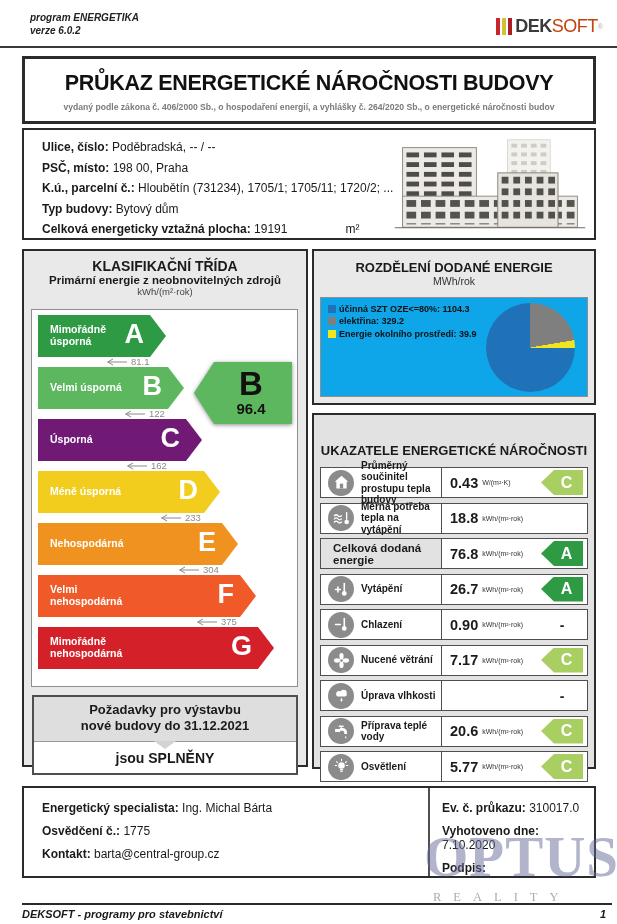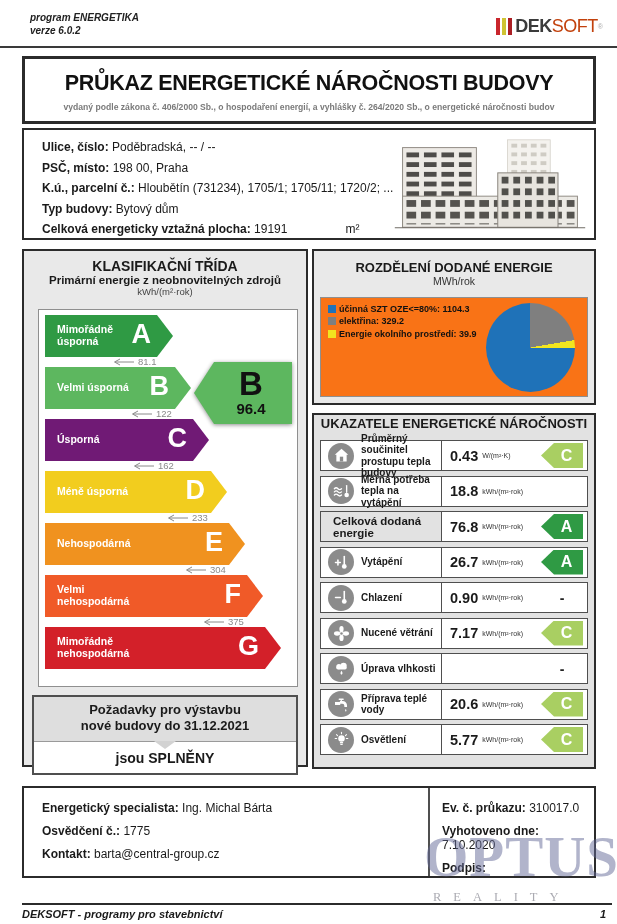--- a/index.html
+++ b/index.html
@@ -28,21 +28,21 @@
   .info-label { font-weight:bold; }
   .info-unit { margin-left:58px; }
   .building-art { position:absolute; right:6px; top:4px; width:196px; height:102px; }
 
   
   .class-box { position:absolute; top:249px; left:22px; width:286px; height:518px; border:2px solid #2b2b2b; background:#e9e9e9; }
   .class-head { text-align:center; padding-top:7px; height:56px; }
   .class-title { font-size:14px; font-weight:bold;text-align:center; }
   .class-sub { font-size:11.5px; font-weight:bold; }
   .class-unit { font-size:9.5px; color:#444; }
-  .scale-panel { position:relative; margin:2px 8px 0 14px; height:378px; border:1px solid #8f8f8f; background:#fff; padding:5px 6px; }
+  .scale-panel { position:relative; margin:2px 8px 0 7px; height:378px; border:1px solid #8f8f8f; background:#fff; padding:5px 6px; }
   .scale-row { position:relative; height:52px; }
   .scale-arrow { position:relative; height:42px; clip-path:polygon(0 0, calc(100% - 16px) 0, 100% 50%, calc(100% - 16px) 100%, 0 100%); display:flex; align-items:center; }
   .scale-label { font-size:10.5px; font-weight:bold; color:#fff; line-height:1.12; padding-left:12px; max-width:105px; }
   .scale-letter { position:absolute; right:22px; top:50%; transform:translateY(-54%); font-size:27px; font-weight:bold; color:#fff; }
   .scale-marker { position:absolute; top:41px; height:11px; display:flex; align-items:center; gap:3px; }
   .scale-marker-num { font-size:9.5px; color:#8a8a8a; }
   .result-arrow-wrap { position:absolute; right:5px; width:98px; height:62px; filter:drop-shadow(0 1px 2px rgba(0,0,0,0.45)); z-index:3; }
   .result-arrow { width:100%; height:100%; clip-path:polygon(0 50%, 20px 0, 100% 0, 100% 100%, 20px 100%); display:flex; flex-direction:column; align-items:center; justify-content:center; padding-left:16px; }
   .result-letter { font-size:33px; font-weight:bold; color:#111; line-height:0.9; }
   .result-value { font-size:15px; font-weight:bold; color:#111; margin-top:2px; }
@@ -50,29 +50,29 @@
   .req-box { margin:8px 8px 0 8px; border:2px solid #4f4f4f; background:#fff; }
   .req-head { position:relative; background:#dedede; border-bottom:1px solid #9a9a9a; text-align:center; font-size:13px; font-weight:bold; padding:5px 0 6px 0; line-height:1.25; }
   .req-tri { position:absolute; left:50%; bottom:-8px; transform:translateX(-50%); width:0; height:0; border-left:11px solid transparent; border-right:11px solid transparent; border-top:8px solid #d2d2d2; z-index:2; }
   .req-result { text-align:center; font-size:14px; font-weight:bold; padding:8px 0 7px 0; }
 
   
   .energy-box { position:absolute; top:249px; left:312px; width:284px; height:156px; border:2px solid #2b2b2b; background:#e9e9e9; }
   .energy-head { text-align:center; padding-top:9px; height:44px; }
   .energy-title { font-size:13px; font-weight:bold; }
   .energy-unit { font-size:10.5px; color:#333; }
-  .energy-body { position:relative; margin:2px 6px; height:100px; border:1px solid #8f8f8f; background:#f97316; padding:6px 0 0 7px; }
+  .energy-body { position:relative; margin:2px 6px; height:100px; border:1px solid #8f8f8f; background:#0ea5e9; padding:6px 0 0 7px; }
   .legend-item { display:flex; align-items:flex-start; gap:3px; margin-bottom:2px; }
   .legend-sq { width:8px; height:8px; flex:0 0 8px; margin-top:1px; }
   .legend-text { font-size:9px; font-weight:bold; color:#111; line-height:1.15; }
   .pie { position:absolute; right:12px; top:5px; width:89px; height:89px; border-radius:50%; }
 
   
   .ind-box { position:absolute; top:413px; left:312px; width:284px; height:356px; border:2px solid #2b2b2b; background:#e2e2e2; }
-  .ind-title { text-align:center; font-size:13px; font-weight:bold; padding:1px 0 9px 0; }
+  .ind-title { text-align:center; font-size:13px; font-weight:bold; padding:28px 0 9px 0; }
   .ind-rows { padding:0 6px; }
   .ind-row { display:flex; align-items:stretch; background:#fff; border:1.5px solid #4f4f4f; height:31px; margin-bottom:4.5px; }
   .ind-icon-cell { flex:0 0 40px; display:flex; align-items:center; justify-content:center; }
   .icon-circle { width:26px; height:26px; border-radius:50%; background:#8b8b8b; display:flex; align-items:center; justify-content:center; }
   .icon-circle svg { width:19px; height:19px; }
   .ind-label { flex:1 1 auto; display:flex; align-items:center; font-size:10px; font-weight:bold; line-height:1.12; padding-right:2px; }
   .ind-label-plain { flex:1 1 auto; display:flex; align-items:center; font-size:11.5px; font-weight:bold; background:#e2e2e2; padding-left:12px; }
   .ind-value-cell { flex:0 0 96px; border-left:1.5px solid #4f4f4f; display:flex; align-items:center; padding-left:8px; gap:4px; }
   .ind-value { font-size:14.5px; font-weight:bold; }
   .ind-unit { font-size:7px; color:#333; }

